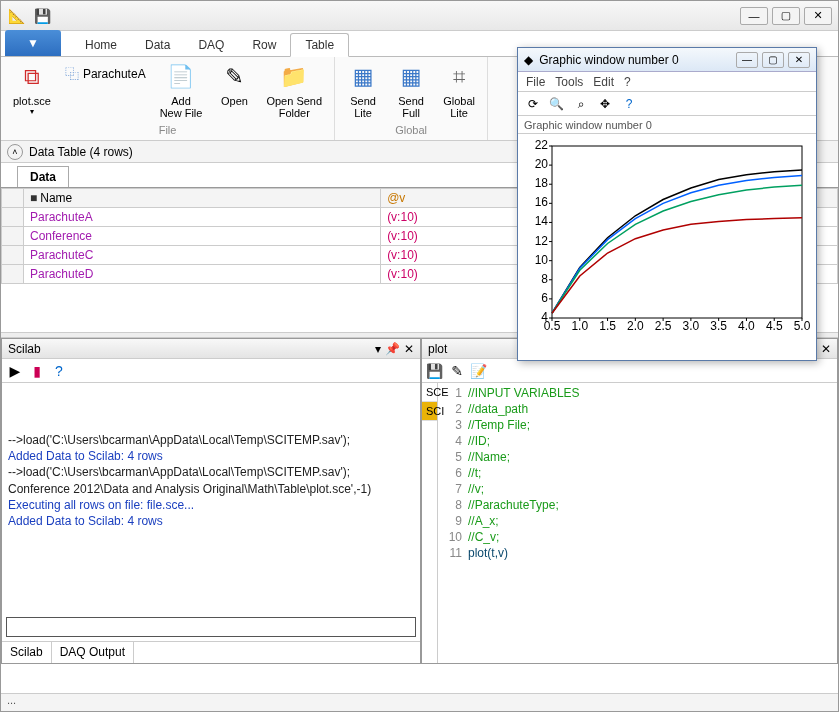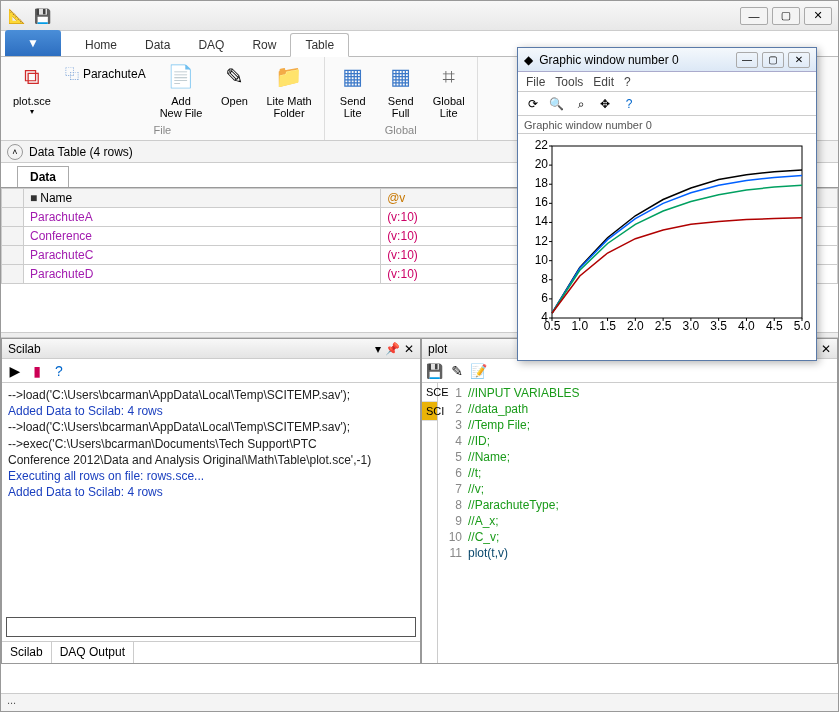--- a/index.html
+++ b/index.html
@@ -45,21 +45,21 @@
 
 .splitter-h { height:6px; background:#eee; border-top:1px solid #ccc; border-bottom:1px solid #ccc; }
 
 .lower { display:flex; height:326px; }
 .panel { border:1px solid #999; display:flex; flex-direction:column; background:#fff; }
 .panel-title { height:20px; background:linear-gradient(#f8f8f8,#e4e4e4); border-bottom:1px solid #ccc; display:flex; align-items:center; padding:0 6px; font-size:12px; }
 .panel-title .ptools { margin-left:auto; display:flex; gap:4px; font-size:11px; }
 .panel-tb { height:24px; border-bottom:1px solid #ccc; display:flex; align-items:center; padding:0 4px; gap:4px; }
 .panel-tb span { width:18px; height:18px; display:flex; align-items:center; justify-content:center; font-size:14px; }
 
-.scilab-body { flex:1; padding:4px 6px; font-size:12px; line-height:1.35; overflow:hidden; }
+.scilab-body { flex:1; padding:4px 6px; font-size:12px; line-height:1.35; overflow:hidden;margin-top:45px; }
 .scilab-body .black { color:#222; }
 .scilab-body .blue { color:#1a3fbf; }
 .scilab-input { margin:4px; border:1px solid #555; height:20px; }
 .scilab-tabs { height:22px; border-top:1px solid #ccc; display:flex; }
 .scilab-tabs div { padding:3px 8px; border-right:1px solid #ccc; font-size:12px; }
 
 .plot-left { width:16px; border-right:1px solid #ccc; display:flex; flex-direction:column; }
 .plot-left div { padding:3px 4px; font-size:11px; text-align:center; border-bottom:1px solid #ddd; }
 .plot-left .sel { background:#eab308; }
 .code-area { flex:1; font-family:Consolas,monospace; font-size:13px; padding:2px; display:flex; }
@@ -123,21 +123,21 @@
         <div class="ricon">📄</div>
         <div class="rlabel">Add
 New File</div>
       </div>
       <div class="rbtn">
         <div class="ricon">✎</div>
         <div class="rlabel">Open</div>
       </div>
       <div class="rbtn">
         <div class="ricon">📁</div>
-        <div class="rlabel">Lite Math
+        <div class="rlabel">Open Send
 Folder</div>
       </div>
     </div>
     <div class="gname">File</div>
   </div>
   <div class="ribbon-group">
     <div class="items">
       <div class="rbtn">
         <div class="ricon" style="color:#3b78c8">▦</div>
         <div class="rlabel">Send
@@ -226,23 +226,22 @@
     </div>
     <div class="panel-tb">
       <span>▶</span>
       <span style="color:#c05">▮</span>
       <span style="color:#06c">?</span>
     </div>
     <div class="scilab-body" id="scilab-body">
         <div class="black">--&gt;load('C:\Users\bcarman\AppData\Local\Temp\SCITEMP.sav');</div>
         <div class="blue">Added Data to Scilab: 4 rows</div>
         <div class="black">--&gt;load('C:\Users\bcarman\AppData\Local\Temp\SCITEMP.sav');</div>
-        <div class="black">--&gt;exec('C:\Users\bcarman\Documents\Tech Support\PTC</div>
         <div class="black">Conference 2012\Data and Analysis Original\Math\Table\plot.sce',-1)</div>
-        <div class="blue">Executing all rows on file: rows.sce...</div>
+        <div class="blue">Executing all rows on file: file.sce...</div>
         <div class="blue">Added Data to Scilab: 4 rows</div>
       </div>
     <input class="scilab-input" style="">
     <div class="scilab-tabs">
       <div>Scilab</div>
       <div>DAQ Output</div>
     </div>
   </div>
 
   <div class="panel" style="flex:1">

